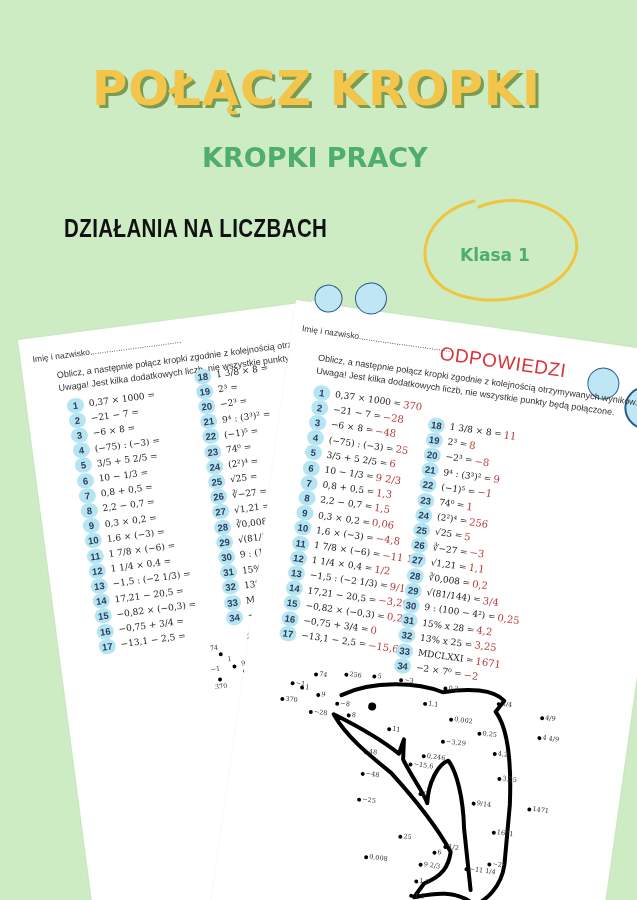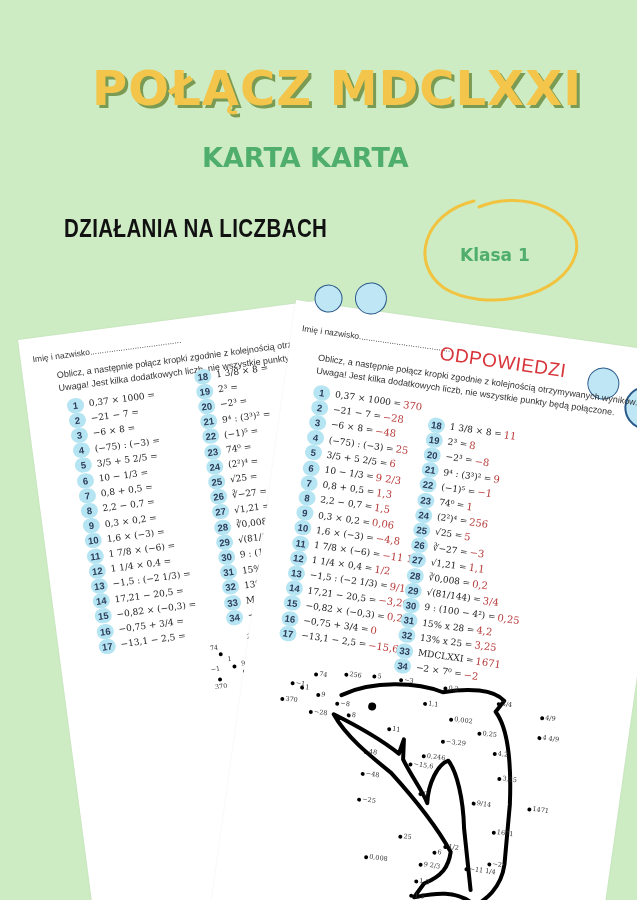--- a/index.html
+++ b/index.html
@@ -24,22 +24,22 @@
   .res{font-family:"DejaVu Serif",serif;font-size:10px;color:#b83a3a;margin-left:2px;}
 
   .bubble{position:absolute;border-radius:50%;background:#bfe6f5;border:2px solid #2a5a8a;}
   .dot{position:absolute;width:4px;height:4px;border-radius:50%;background:#000;}
   .dlabel{position:absolute;font-family:"DejaVu Serif",serif;font-size:6.5px;color:#333;white-space:nowrap;}
   svg.dolphin{position:absolute;left:0;top:0;overflow:visible;}
 </style>
 </head>
 <body>
 
-<div class="title">POŁĄCZ MDCLXXI</div>
-<div class="subtitle">KARTA KARTA</div>
+<div class="title">POŁĄCZ KROPKI</div>
+<div class="subtitle">KROPKI PRACY</div>
 <div class="topic">DZIAŁANIA NA LICZBACH</div>
 <svg class="grade-ring" viewBox="0 0 166 110">
   <path d="M60 8 C 10 20, -5 70, 30 95 C 70 120, 150 105, 162 60 C 170 20, 110 -5, 65 14" fill="none" stroke="#f1c33f" stroke-width="3" stroke-linecap="round"></path>
 </svg>
 <div class="grade">Klasa 1</div>
 
 <div class="sheet sheet-left">
   <div class="name-line" style="left:12px;top:16px;">Imię  i nazwisko.......................................</div>
   <div class="instr" style="left:34px;top:34px;">Oblicz, a następnie połącz kropki zgodnie z kolejnością otrzymyw</div>
   <div class="instr" style="left:34px;top:47px;">Uwaga! Jest kilka dodatkowych liczb, nie wszystkie punkty będą</div>

